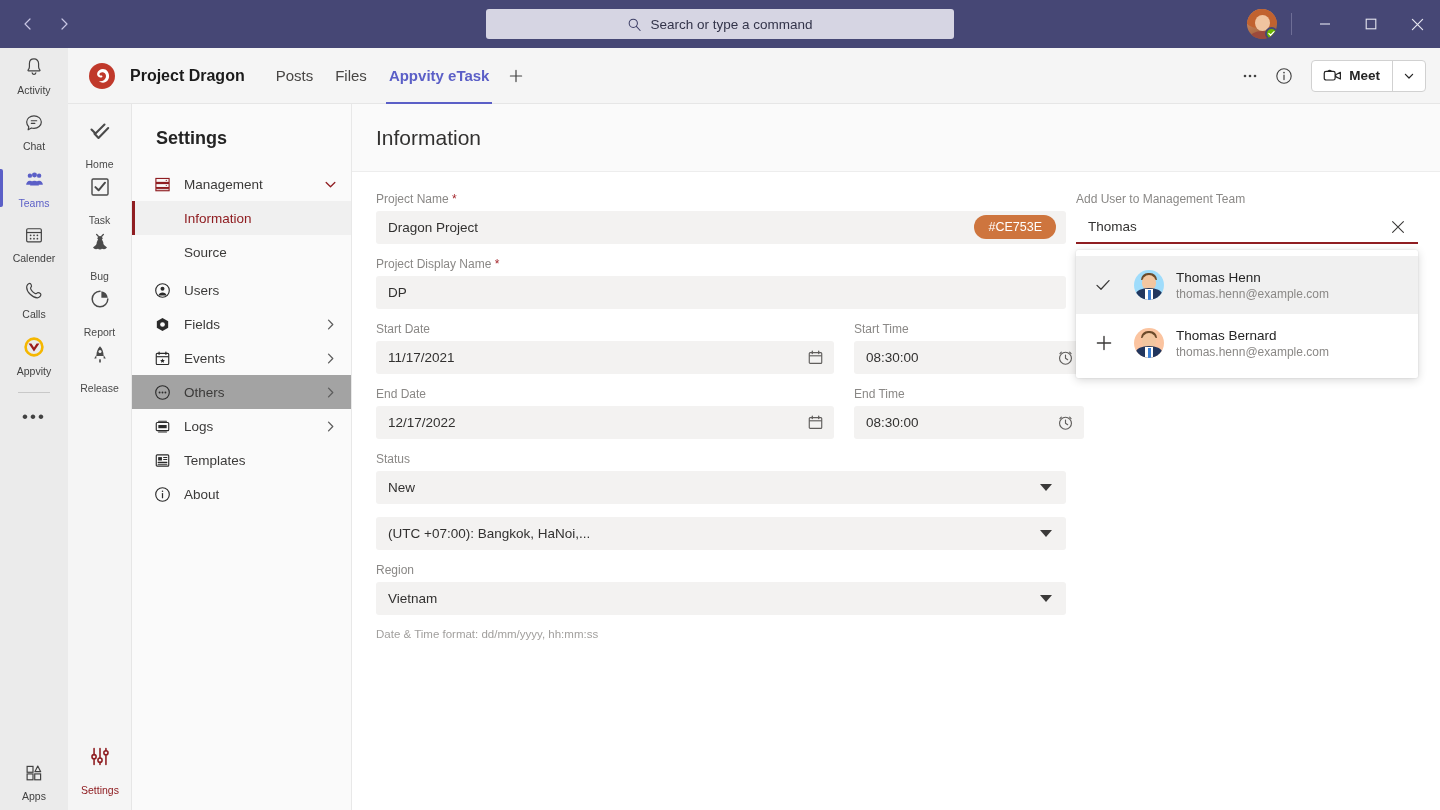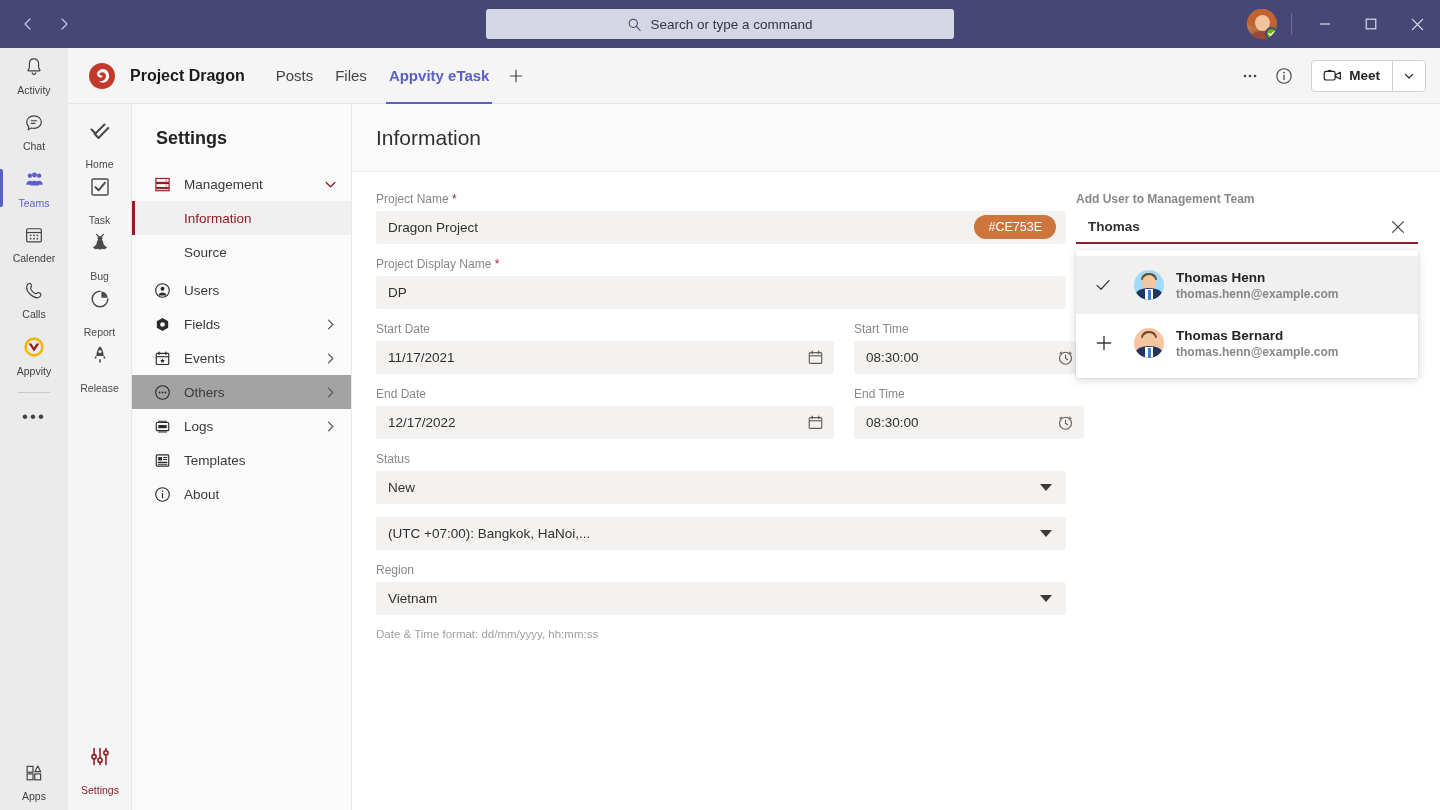--- a/index.html
+++ b/index.html
@@ -193,21 +193,21 @@
   .col-b { width: 230px; }
   .fld .ficon { position: absolute; right: 10px; color: #605e5c; display: flex; }
   .fld .caret {
     position: absolute; right: 14px; width: 0; height: 0;
     border-left: 6px solid transparent; border-right: 6px solid transparent;
     border-top: 7px solid #3b3a39;
   }
   .hint { font-size: 11.5px; color: #a19f9d; margin-top: 13px; }
 
   
-  .right-panel { position: absolute; top: 20px; right: 22px; width: 342px; font-weight: bold; }
+  .right-panel { position: absolute; top: 20px; right: 22px; width: 342px; }
   .search-user {
     height: 33px; background: #ffffff; border-bottom: 2px solid #8f1d21;
     display: flex; align-items: center; padding: 0 10px 0 12px; position: relative;
   }
   .search-user .uval { font-size: 13.5px; color: #323130; flex: 1; }
   .clear-x { width: 20px; height: 20px; display:flex; align-items:center; justify-content:center; color:#3b3a39; }
   .dropdown {
     margin-top: 6px; background: #ffffff; border-radius: 2px;
     box-shadow: 0 2px 10px rgba(0,0,0,0.16), 0 0 2px rgba(0,0,0,0.12);
     padding: 6px 0; overflow: hidden;

